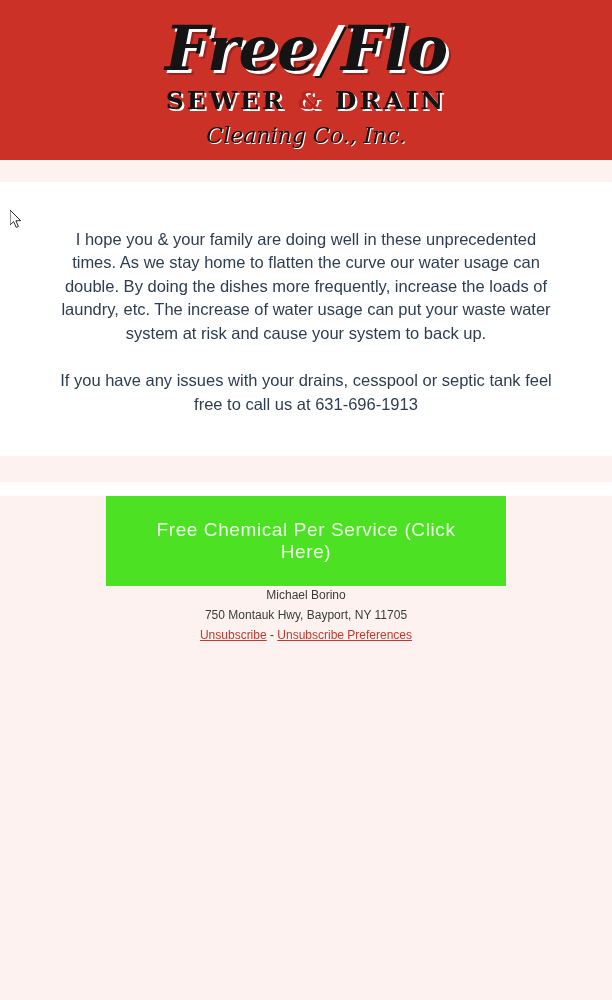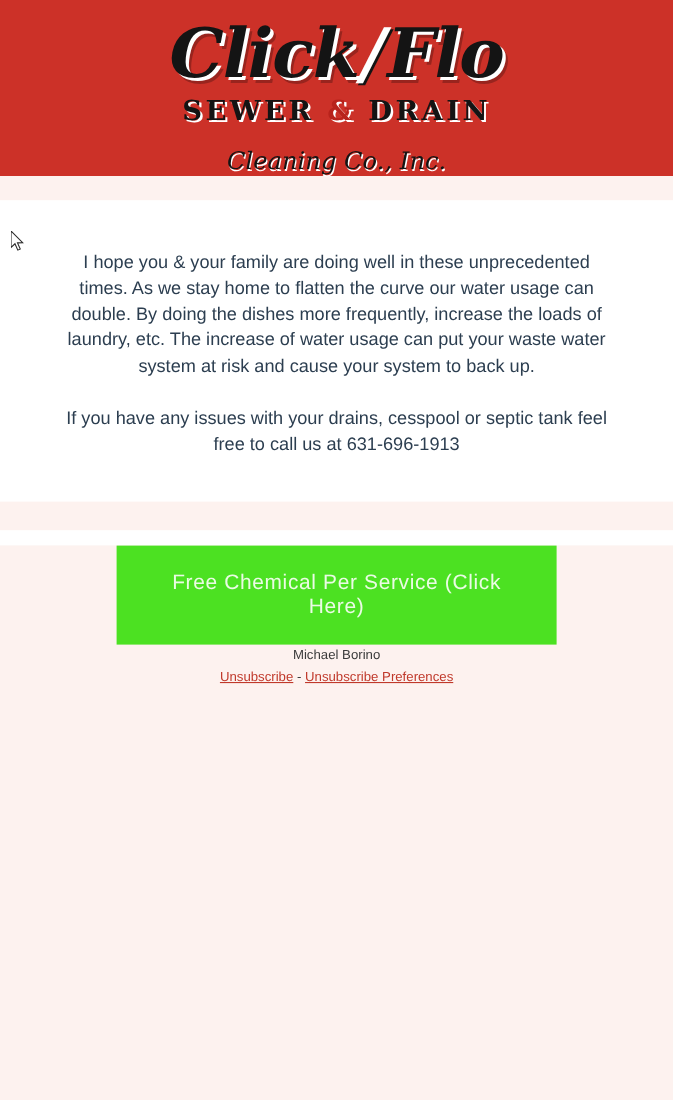--- a/index.html
+++ b/index.html
@@ -52,21 +52,21 @@
     margin-top: 8px;
     font-family: "DejaVu Serif", serif;
     font-weight: bold;
     font-size: 25px;
     letter-spacing: 3px;
     color: #141414;
     text-shadow: 2px 2px 0 #ffffff;
   }
   .logo-sub .amp { color: #b8231c; }
   .logo-tag {
-    margin-top: 24px;
+    margin-top: 12px;
     font-family: "DejaVu Serif", serif;
     font-style: italic;
     font-size: 22px;
     color: #141414;
     text-shadow: 1px 1px 0 #ffffff;
   }
 
   
   .strip-top {
     width: 612px;
@@ -154,40 +154,41 @@
     pointer-events: none;
   }
 </style>
 </head>
 <body>
 
 <div class="page">
 
   <div class="header">
     <div class="logo-wrap">
-      <div class="logo-main"><span>Click</span><span class="slash">/</span><span>Flo</span></div>
+      <div class="logo-main"><span>Free</span><span class="slash">/</span><span>Flo</span></div>
       <div class="logo-sub"><span>SEWER</span> <span class="amp">&amp;</span> <span>DRAIN</span></div>
       <div class="logo-tag">Cleaning Co., Inc.</div>
     </div>
   </div>
 
   <div class="strip-top"></div>
 
   <div class="body-card">
     <p class="para">I hope you &amp; your family are doing well in these unprecedented times. As we stay home to flatten the curve our water usage can double. By doing the dishes more frequently, increase the loads of laundry, etc. The increase of water usage can put your waste water system at risk and cause your system to back up.</p>
     <p class="para tight">If you have any issues with your drains, cesspool or septic tank feel free to call us at 631-696-1913</p>
   </div>
 
   <div class="strip-mid"></div>
   <div class="white-gap"></div>
 
   <div class="footer">
     <a class="cta-button" href="#">Free Chemical Per Service (Click Here)</a>
     <div class="footer-meta">
       <div>Michael Borino</div>
+      <div>750 Montauk Hwy, Bayport, NY 11705</div>
     </div>
     <div class="footer-links">
       <a href="#">Unsubscribe</a><span class="sep"> - </span><a href="#">Unsubscribe Preferences</a>
     </div>
   </div>
 
   <svg class="cursor" viewBox="0 0 14 20">
     <polygon points="0,0 0,15 3.6,11.6 6.2,17.4 8.4,16.4 5.9,10.8 10.6,10.6" fill="#ffffff" stroke="#2b2b2b" stroke-width="1"></polygon>
   </svg>
 

